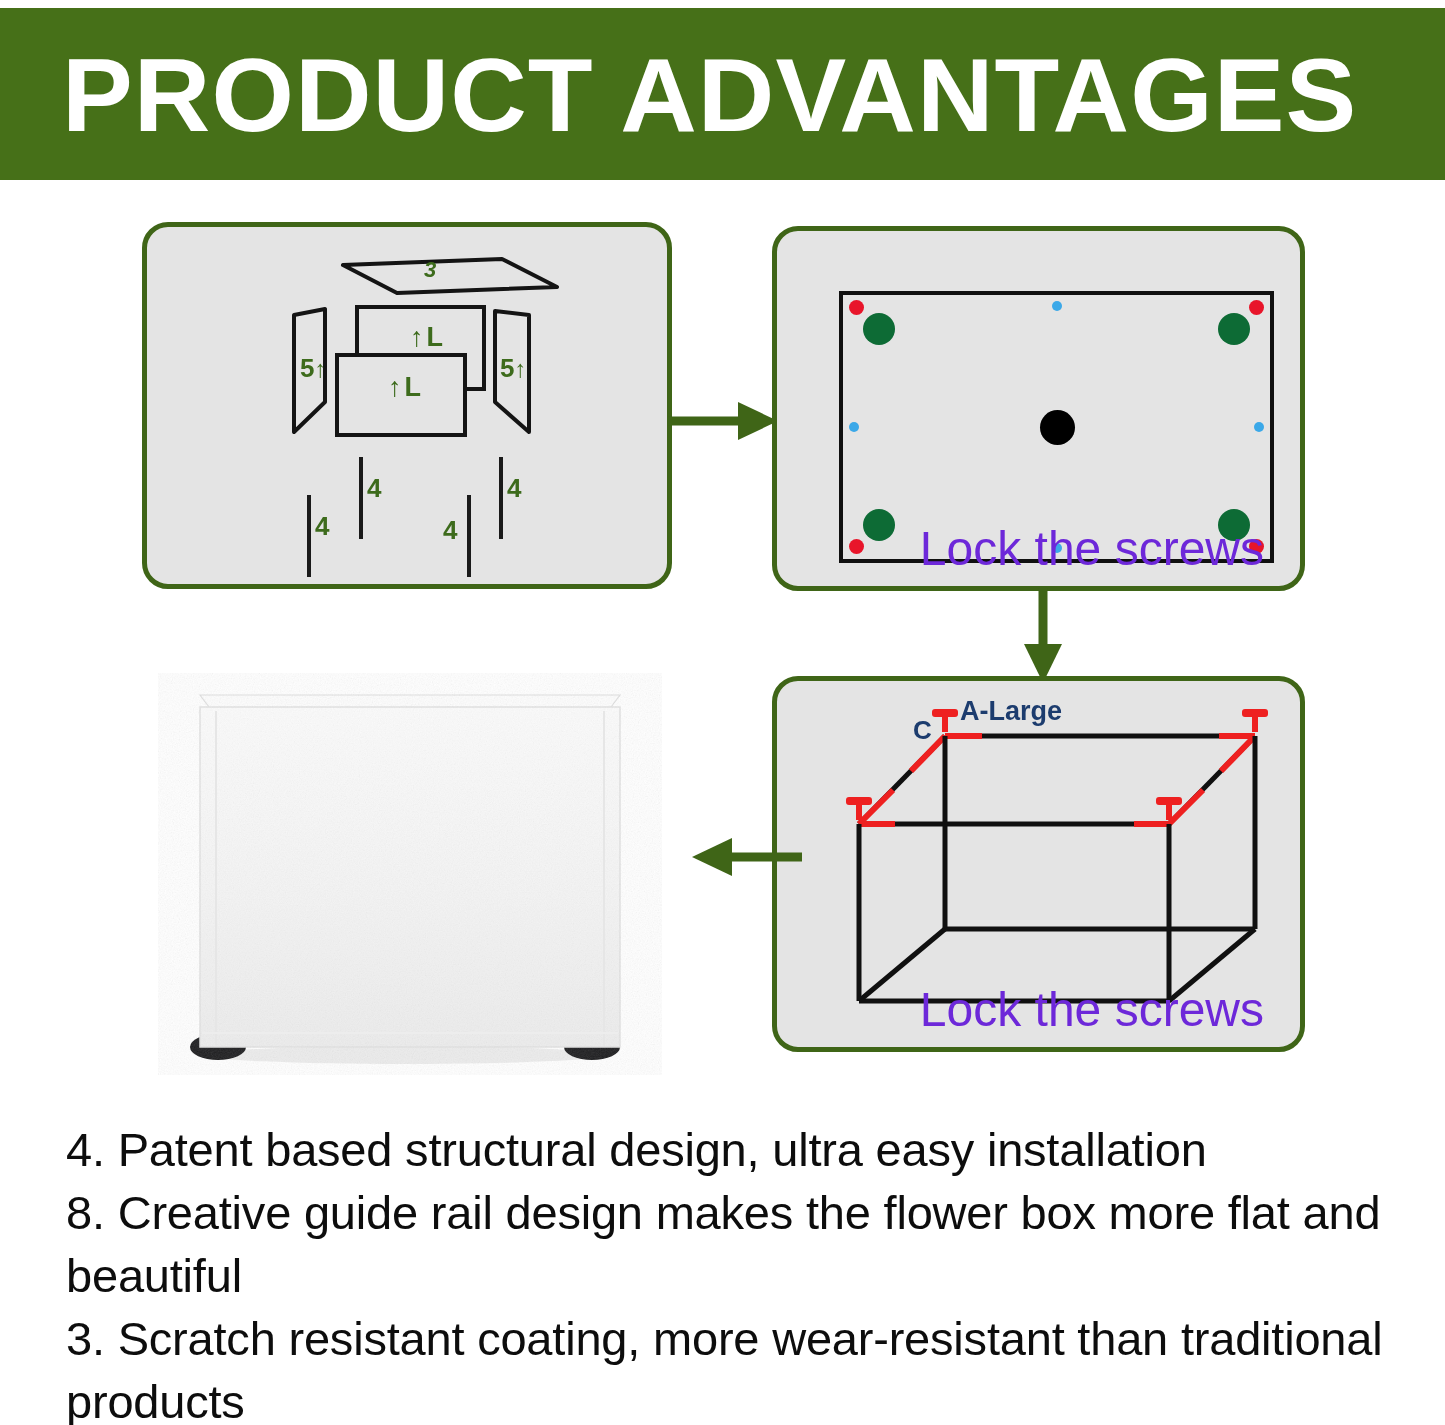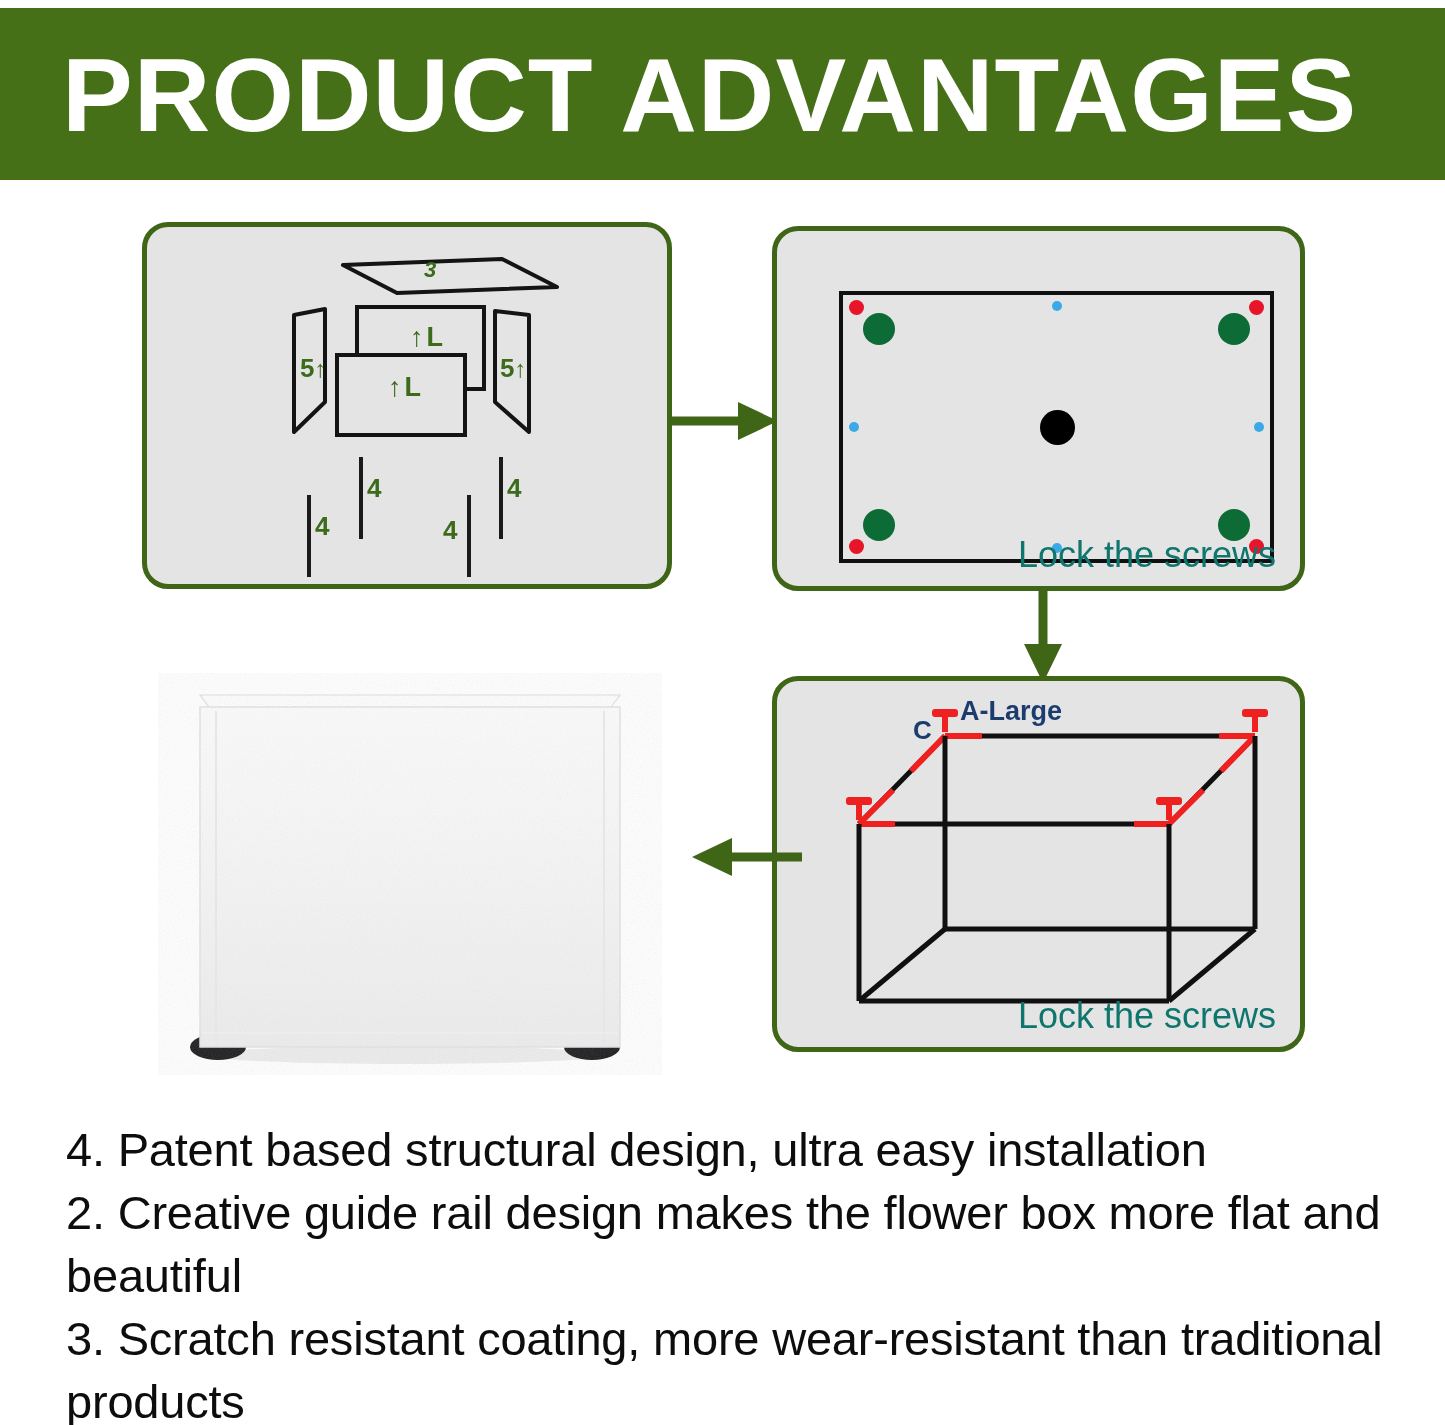--- a/index.html
+++ b/index.html
@@ -50,24 +50,24 @@
     border: 5px solid #3f6517;
     border-radius: 26px;
     box-sizing: border-box;
   }
   #panel-explode { left: 142px; top: 222px; width: 530px; height: 367px; }
   #panel-plate   { left: 772px; top: 226px; width: 533px; height: 365px; }
   #panel-box3d   { left: 772px; top: 676px; width: 533px; height: 376px; }
 
   .panel-caption {
     position: absolute;
-    right: 24px;
+    right: 36px;
     bottom: 10px;
-    font-size: 36px;
-    color: #0f766e;
+    font-size: 48px;
+    color: #6d28d9;
     font-family: "Liberation Sans", sans-serif;
     white-space: nowrap;
   }
 
   
   .arrow-wrap { position: absolute; }
   #arrow-right-1 { left: 668px; top: 390px; width: 112px; height: 62px; }
   #arrow-down-1  { left: 1012px; top: 588px; width: 62px; height: 96px; }
   #arrow-left-1  { left: 690px; top: 826px; width: 112px; height: 62px; }
 
@@ -323,17 +323,17 @@
       <line x1="66" y1="56" x2="66" y2="390" stroke="#e6e6e6" stroke-width="2"></line>
 
       <line x1="454" y1="56" x2="454" y2="390" stroke="#e6e6e6" stroke-width="2"></line>
 
       <line x1="52" y1="378" x2="468" y2="378" stroke="#ededed" stroke-width="2"></line>
     </svg>
   </div>
 
   <div id="advantages-list">
     <p>4. Patent based structural design, ultra easy installation</p>
-    <p>2. Creative guide rail design makes the flower box more flat and beautiful</p>
+    <p>8. Creative guide rail design makes the flower box more flat and beautiful</p>
     <p>3. Scratch resistant coating, more wear-resistant than traditional products</p>
   </div>
 
 </div>
 
 </body></html>

